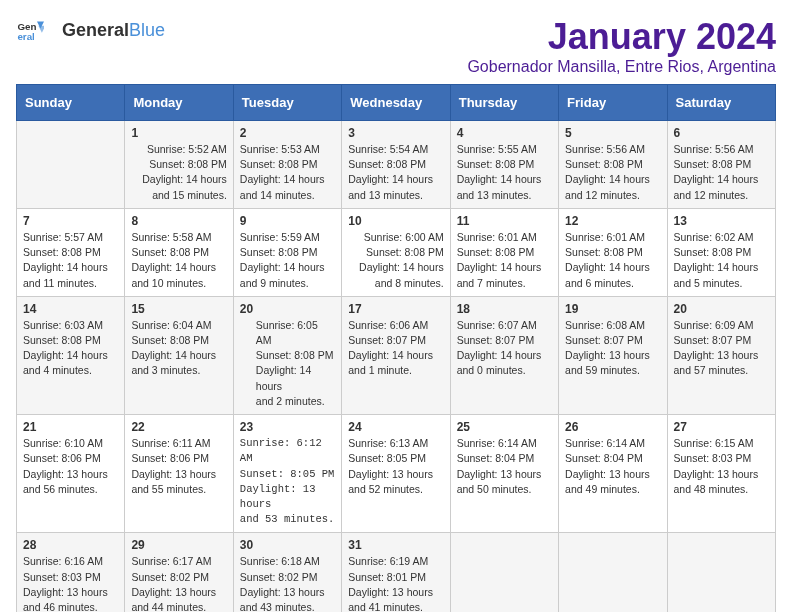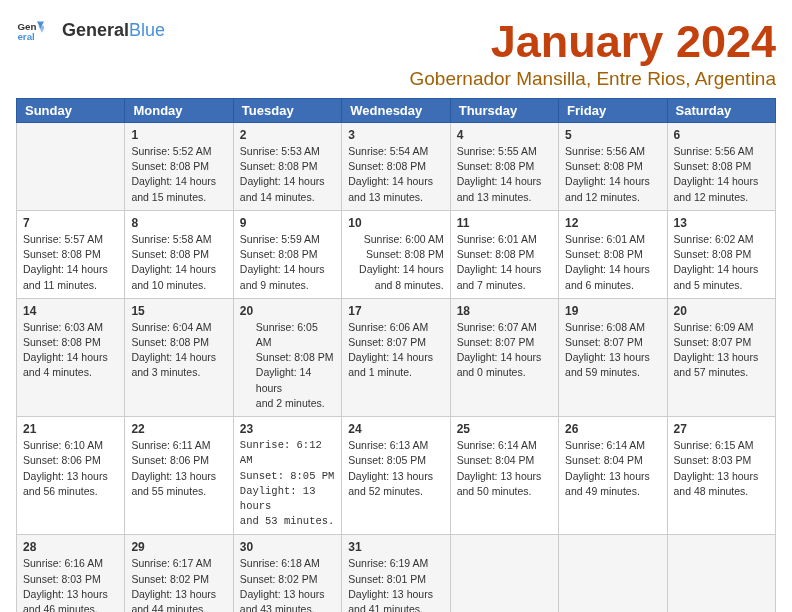--- a/index.html
+++ b/index.html
@@ -22,38 +22,38 @@
       gap: 18px;
     }
     .logo-icon {
       width: 28px;
       height: 28px;
     }
     .title-block {
       text-align: right;
     }
     .month-year {
-      font-size: 45px;
+      font-size: 36px;
       font-weight: bold;
-      color: #c2410c;
+      color: #4c1d95;
     }
     .location {
-      font-size: 19px;
-      color: #a16207;
+      font-size: 16px;
+      color: #4c1d95;
     }
     table {
       width: 100%;
       border-collapse: collapse;
       table-layout: fixed;
     }
     thead tr th {
       background-color: #3d6eb5;
       color: #fff;
       text-align: left;
-      padding: 4px 8px;
+      padding: 10px 8px;
       font-size: 13px;
       font-weight: bold;
       border: 1px solid #2a5a9f;
     }
     tbody tr td {
       border: 1px solid #ccc;
       vertical-align: top;
       padding: 5px 6px;
       font-size: 10.5px;
       color: #333;
@@ -111,21 +111,21 @@
         <th>Thursday</th>
         <th>Friday</th>
         <th>Saturday</th>
       </tr>
   </thead>
   <tbody id="calendar-body">
       <tr>
         <td class="empty"></td>
         <td>
           <span class="day-num">1</span>
-          <div class="day-info" style="white-space: pre-line;">Sunrise: 5:52 AM
+          <div class="day-info" style="white-space: pre-line; text-align: right;">Sunrise: 5:52 AM
 Sunset: 8:08 PM
 Daylight: 14 hours
 and 15 minutes.</div>
         </td>
         <td>
           <span class="day-num">2</span>
           <div class="day-info" style="white-space: pre-line;">Sunrise: 5:53 AM
 Sunset: 8:08 PM
 Daylight: 14 hours
 and 14 minutes.</div>

